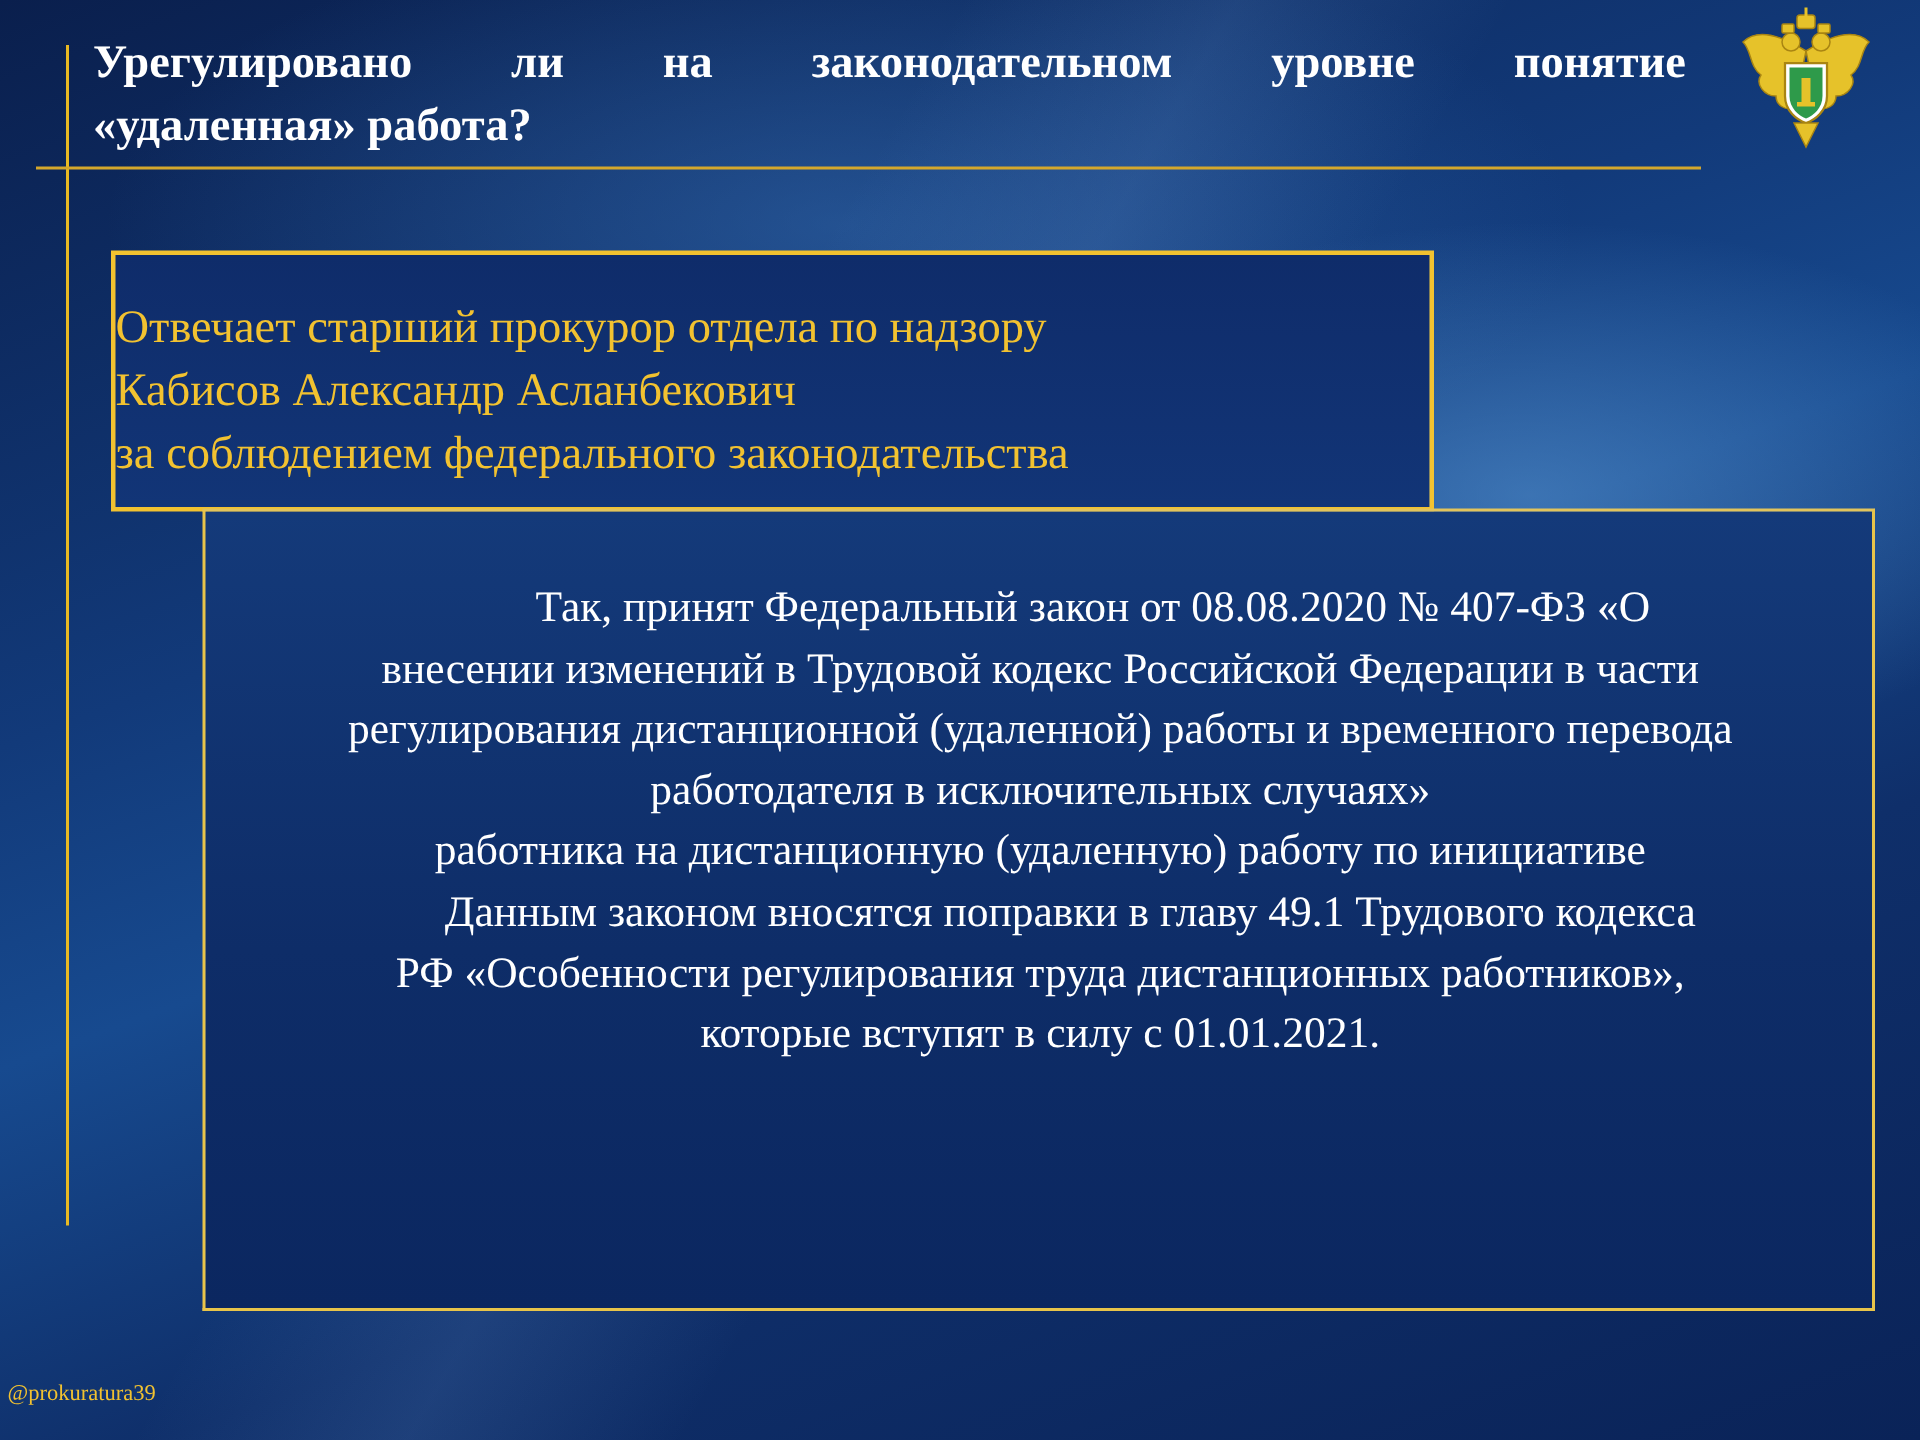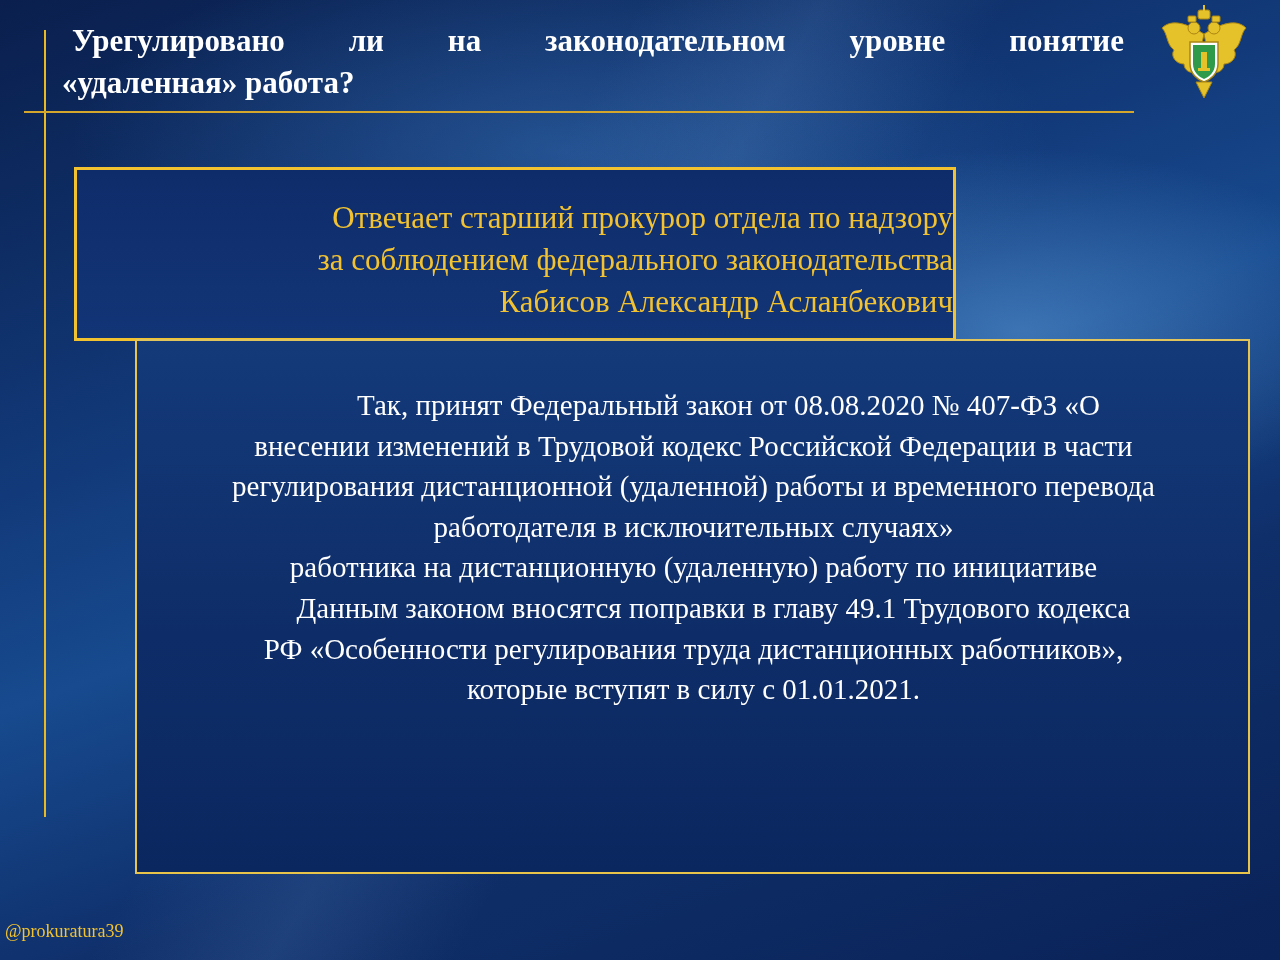--- a/index.html
+++ b/index.html
@@ -16,44 +16,44 @@
     background: linear-gradient(120deg, rgba(255,255,255,0) 35%, rgba(120,170,230,0.15) 45%, rgba(255,255,255,0) 55%);
     pointer-events:none;
   }
   .vline { position:absolute; left:44px; top:30px; width:2px; height:787px; background:#e8b923; }
   .hline { position:absolute; left:24px; top:111px; width:1110px; height:2px; background:#d4a72c; }
   .title {
     position:absolute; left:62px; top:20px; width:1062px;
     color:#ffffff; font-weight:bold; font-size:31px; line-height:42px;
     text-align:justify; text-align-last:left;
   }
-  .title .l1 { display:block; text-align:justify; text-align-last:justify;margin-left:10px; }
+  .title .l1 { display:block; text-align:justify; text-align-last:justify; }
   .emblem { position:absolute; left:1158px; top:4px; width:92px; height:98px; }
   .box1 {
     position:absolute; left:74px; top:167px; width:876px; height:168px;
     border:3px solid #f2c230; background:linear-gradient(180deg,#0f2c6a,#123577);
     box-sizing:content-box;
   }
   .box1-text {
     position:absolute; left:0; top:27px; width:100%;
-    text-align:right; color:#f2c230; font-size:31px; line-height:42px;
+    text-align:left; color:#f2c230; font-size:31px; line-height:42px;
   }
   .box2 {
     position:absolute; left:135px; top:339px; width:1111px; height:531px;
     border:2px solid #e8c44a; border-top-color:#e2c45c;
     background:linear-gradient(180deg,#143a7a 0%,#0e2d68 55%,#0b2760 100%);
   }
   .box2-text {
     position:absolute; left:14px; top:44px; width:1085px;
     text-align:center; color:#ffffff; font-size:29px; line-height:40.6px;
   }
   .box2-text span { display:block; white-space:nowrap; }
   .handle {
     position:absolute; left:5px; top:921px; color:#f2c230;
-    font-size:18px; font-family:"Liberation Serif", serif;
+    font-size:15px; font-family:"Liberation Serif", serif;
   }
 </style>
 </head>
 <body>
 
 <div class="streak"></div>
 
 <div class="vline"></div>
 <div class="hline"></div>
 
@@ -81,22 +81,22 @@
     <rect x="43" y="48" width="6" height="18" fill="#e6c22a"></rect>
     <rect x="40" y="64" width="12" height="3" fill="#e6c22a"></rect>
 
     <path d="M38 78 L46 94 L54 78 Z" fill="#e6c22a" stroke="#a98512"></path>
   </svg>
 </div>
 
 <div class="box1">
   <div class="box1-text">
     <div>Отвечает старший прокурор отдела по надзору</div>
+    <div>Кабисов Александр Асланбекович</div>
     <div>за соблюдением федерального законодательства</div>
-    <div>Кабисов Александр Асланбекович</div>
   </div>
 </div>
 
 <div class="box2">
   <div class="box2-text">
     <span style="padding-left:70px">Так, принят Федеральный закон от 08.08.2020 № 407-ФЗ «О</span>
     <span>внесении изменений в Трудовой кодекс Российской Федерации в части</span>
     <span>регулирования дистанционной (удаленной) работы и временного перевода</span>
     <span>работодателя в исключительных случаях»</span>
     <span>работника на дистанционную (удаленную) работу по инициативе</span>

